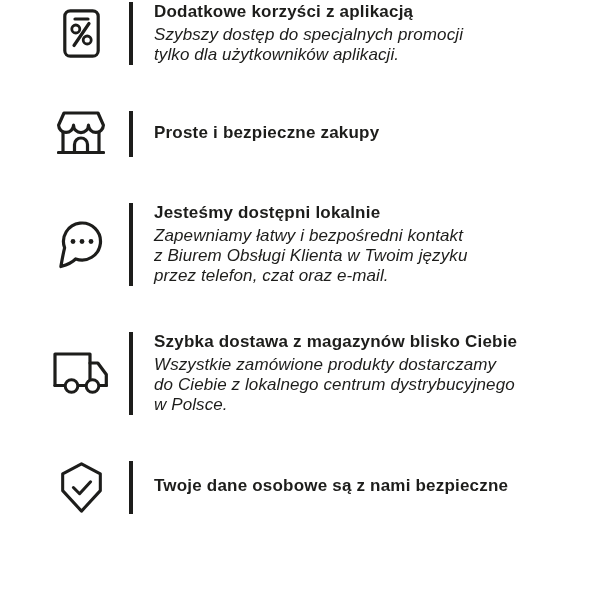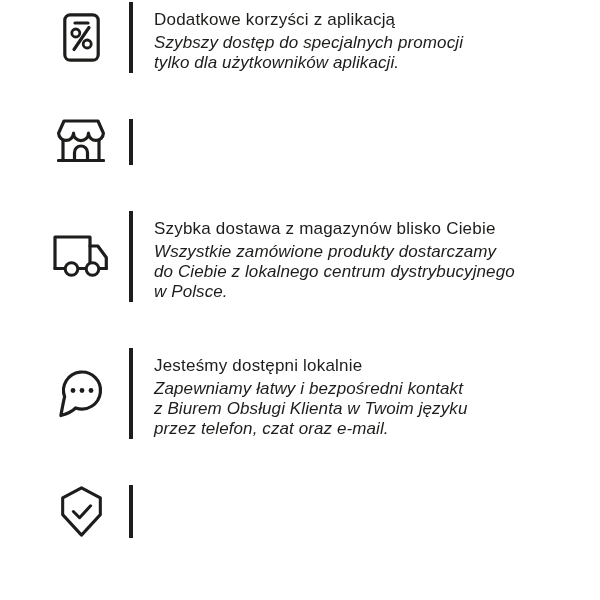--- a/index.html
+++ b/index.html
@@ -14,22 +14,22 @@
   .row { display: flex; align-items: center; margin-bottom: 46px; }
   .icon-col {
     box-sizing: border-box;
     width: 129px; padding-left: 33px;
     display: flex; justify-content: center; align-items: center;
     flex-shrink: 0;
   }
   .divider { width: 4px; background: #1d1d1b; align-self: stretch; flex-shrink: 0; }
   .text-col { padding-left: 21px; padding-right: 8px; }
   .title {
-    font-size: 17px; font-weight: 400;
-    line-height: 20px; margin: 8px 0 3px 0;
+    font-size: 17px; font-weight: 700;
+    line-height: 20px; margin: 0 0 3px 0;
     letter-spacing: 0.2px;
   }
   .body-text {
     font-size: 17px; font-weight: 400;
     line-height: 20px;
     white-space: pre-line;
     letter-spacing: 0.1px;
     font-style: italic;
   }
   .icon-svg { display: block; }
@@ -73,20 +73,41 @@
           <path class="stroke" d="M1.6 14.2 L7 2 L41 2 L46.4 14.2 A7.47 7.47 0 0 1 31.47 14.2 A7.47 7.47 0 0 1 16.53 14.2 A7.47 7.47 0 0 1 1.6 14.2 Z"></path>
           <path class="stroke" d="M6 21 V41.3"></path>
           <path class="stroke" d="M42 21 V41.3"></path>
           <path class="stroke" d="M1.5 41.5 H46.5"></path>
           <path class="stroke" d="M17.5 41.5 V33.5 a6.5 6.5 0 0 1 13 0 V41.5"></path>
         </svg>
       </span>
     </div>
     <div class="divider"></div>
     <div class="text-col">
+      <h3 class="title">Proste i bezpieczne zakupy</h3>
+    </div>
+  </div>
+
+  <div class="row">
+    <div class="icon-col">
+      <span>
+        <svg class="icon-svg" width="48" height="50" viewBox="0 0 48 50">
+          <path class="stroke" d="M7.6 27.8 A18.5 18.5 0 1 1 18.7 38.9 C16.2 41.6 10.8 44.6 3.9 46.5 C4.9 40.8 6.1 33.7 7.6 27.8 Z"></path>
+          <circle class="dot" cx="16" cy="21.5" r="2.4"></circle>
+          <circle class="dot" cx="25" cy="21.5" r="2.4"></circle>
+          <circle class="dot" cx="34" cy="21.5" r="2.4"></circle>
+        </svg>
+      </span>
+    </div>
+    <div class="divider"></div>
+    <div class="text-col">
+      <h3 class="title">Jesteśmy dostępni lokalnie</h3>
+      <div class="body-text">Zapewniamy łatwy i bezpośredni kontakt
+z Biurem Obsługi Klienta w Twoim języku
+przez telefon, czat oraz e-mail.</div>
     </div>
   </div>
 
   <div class="row">
     <div class="icon-col">
       <span>
         <svg class="icon-svg" width="56" height="44" viewBox="0 0 56 44">
           <path class="stroke" d="M2 33.5 L2 2 L37 2 L37 33.5"></path>
           <path class="stroke" d="M37 11 L44.8 11 L53.3 22.5 L53.3 33.5"></path>
           <path class="stroke" d="M2 33.5 L53.3 33.5"></path>
@@ -100,44 +121,25 @@
       <h3 class="title">Szybka dostawa z magazynów blisko Ciebie</h3>
       <div class="body-text">Wszystkie zamówione produkty dostarczamy
 do Ciebie z lokalnego centrum dystrybucyjnego
 w Polsce.</div>
     </div>
   </div>
 
   <div class="row">
     <div class="icon-col">
       <span>
-        <svg class="icon-svg" width="48" height="50" viewBox="0 0 48 50">
-          <path class="stroke" d="M7.6 27.8 A18.5 18.5 0 1 1 18.7 38.9 C16.2 41.6 10.8 44.6 3.9 46.5 C4.9 40.8 6.1 33.7 7.6 27.8 Z"></path>
-          <circle class="dot" cx="16" cy="21.5" r="2.4"></circle>
-          <circle class="dot" cx="25" cy="21.5" r="2.4"></circle>
-          <circle class="dot" cx="34" cy="21.5" r="2.4"></circle>
-        </svg>
-      </span>
-    </div>
-    <div class="divider"></div>
-    <div class="text-col">
-      <h3 class="title">Jesteśmy dostępni lokalnie</h3>
-      <div class="body-text">Zapewniamy łatwy i bezpośredni kontakt
-z Biurem Obsługi Klienta w Twoim języku
-przez telefon, czat oraz e-mail.</div>
-    </div>
-  </div>
-
-  <div class="row">
-    <div class="icon-col">
-      <span>
         <svg class="icon-svg" width="43" height="53" viewBox="0 0 45 55">
           <path class="stroke" d="M22.5 2.8 L42.2 13.2 L42.2 30.8 L22.5 52.2 L2.8 30.8 L2.8 13.2 Z"></path>
           <path class="stroke" d="M14 27.5 L20.5 34 L32 21.5"></path>
         </svg>
       </span>
     </div>
     <div class="divider"></div>
     <div class="text-col">
+      <h3 class="title">Twoje dane osobowe są z nami bezpieczne</h3>
     </div>
   </div>
 
 </div>
 
 </body></html>

